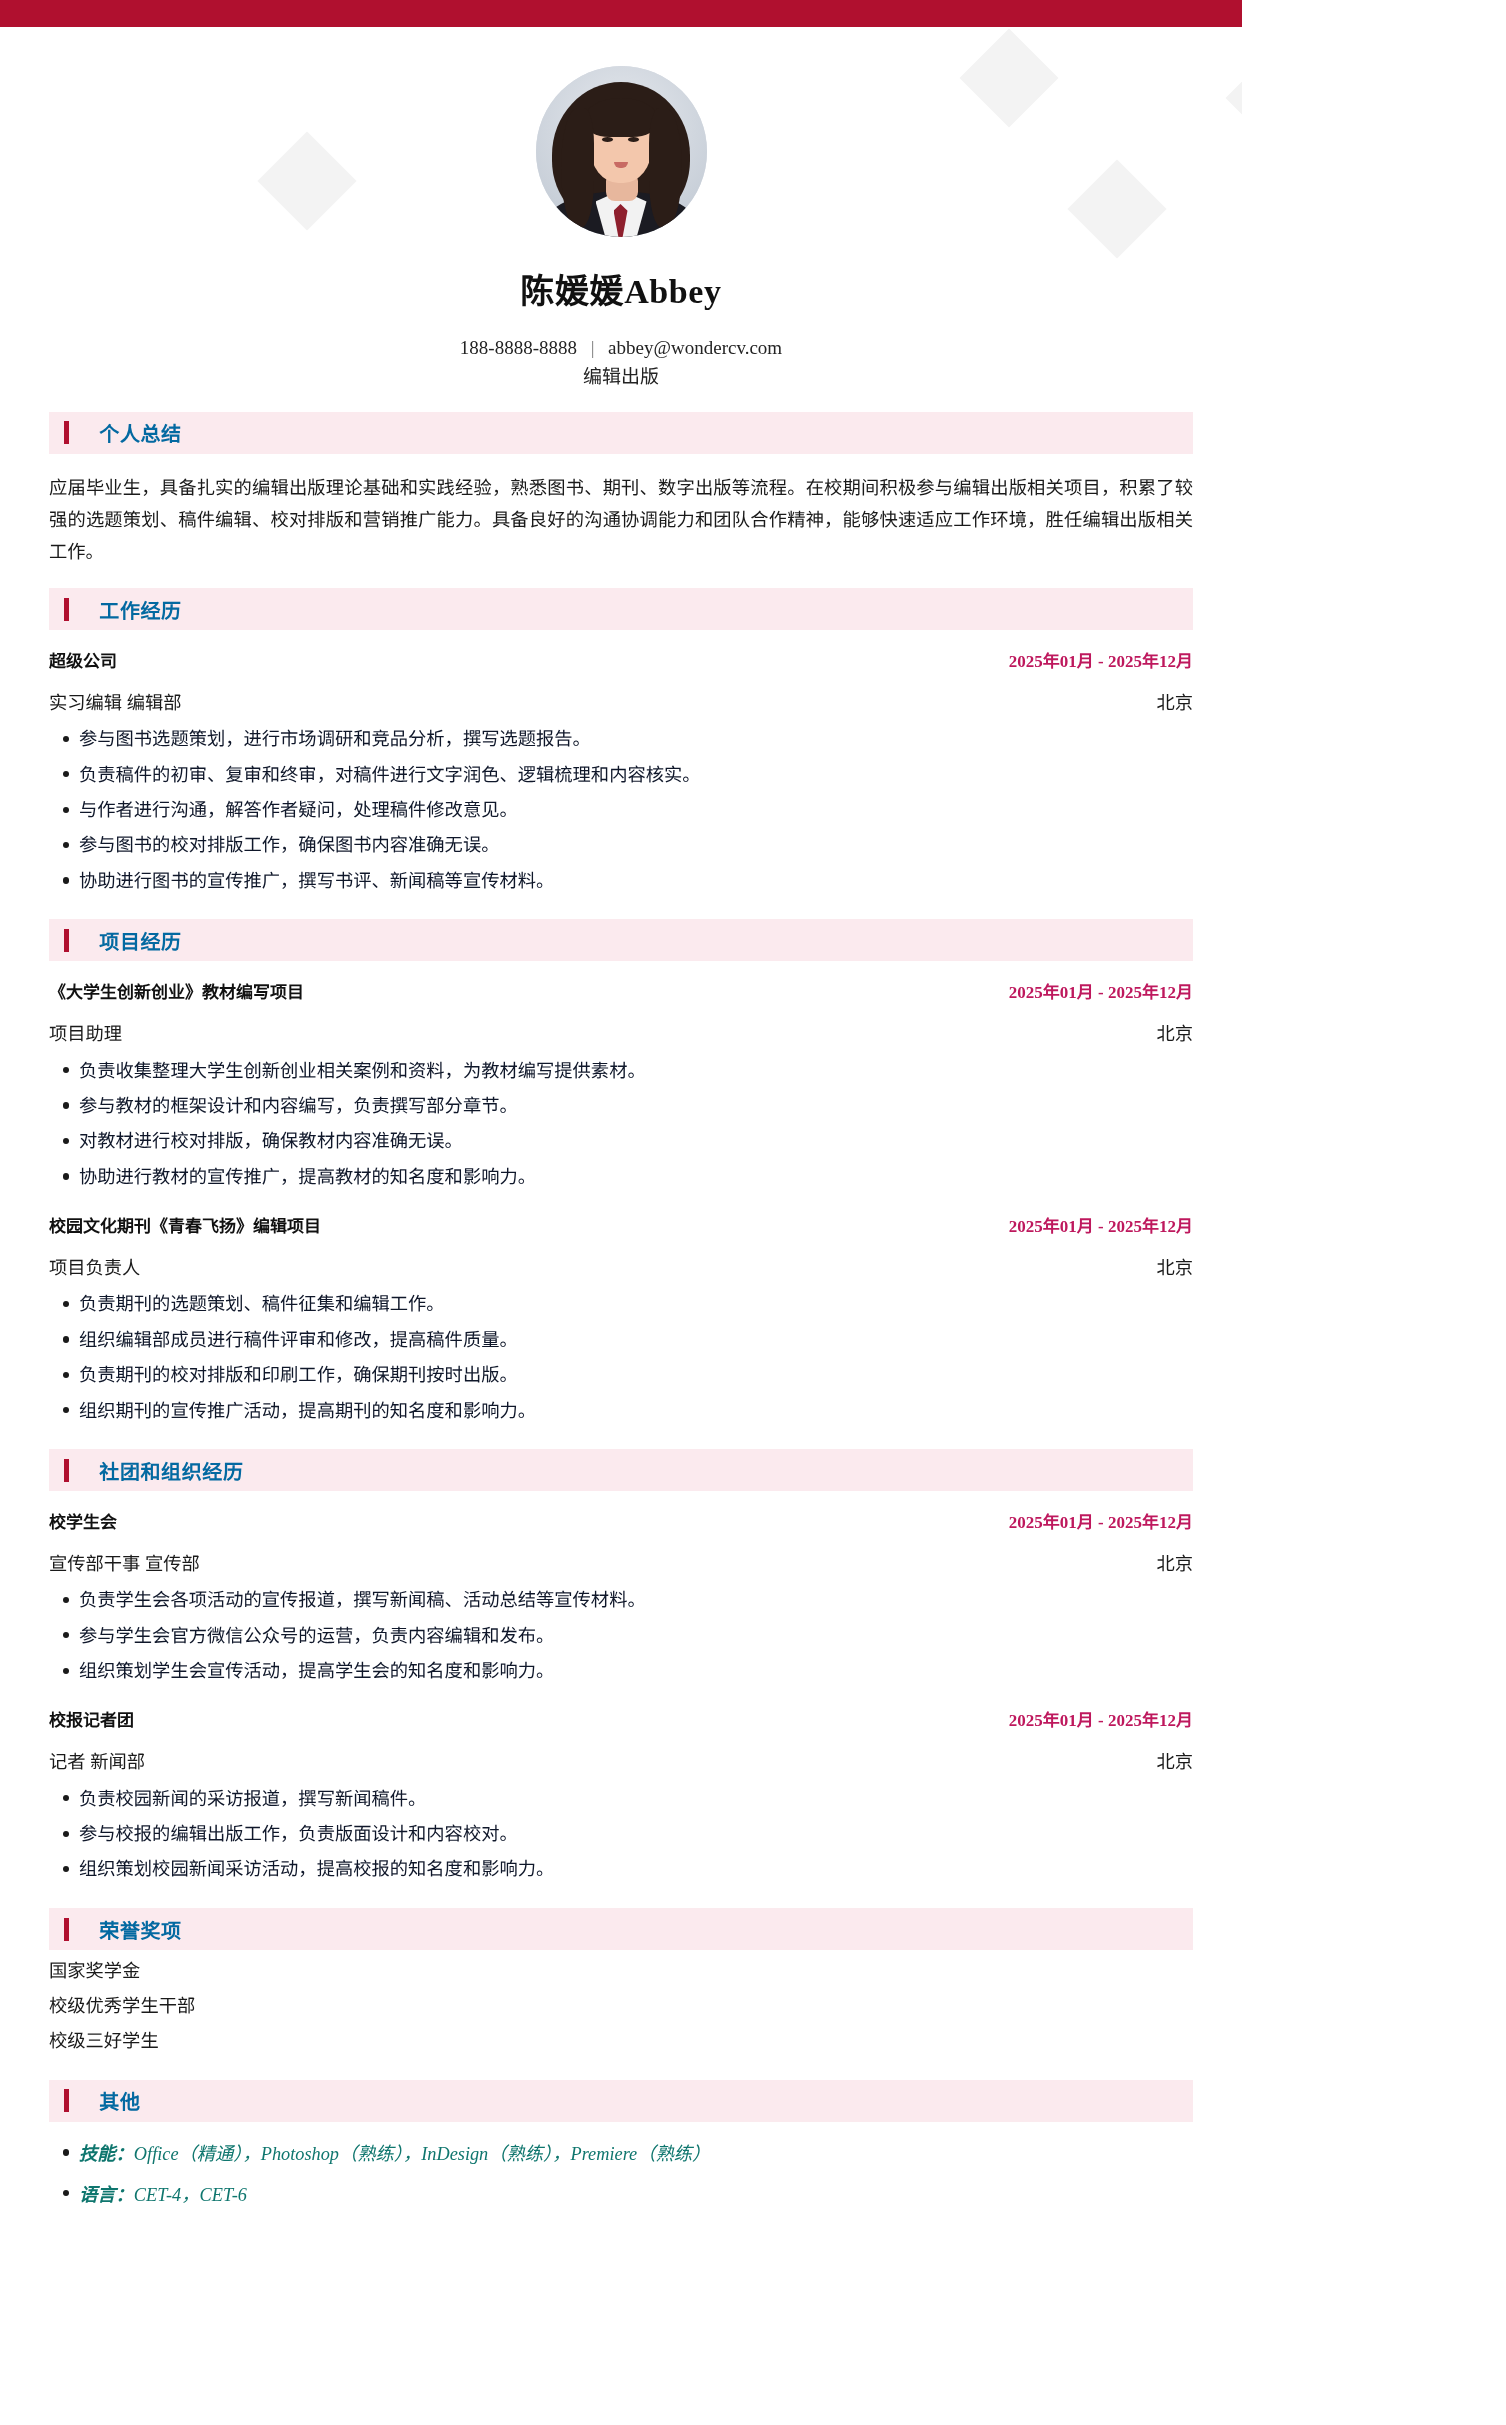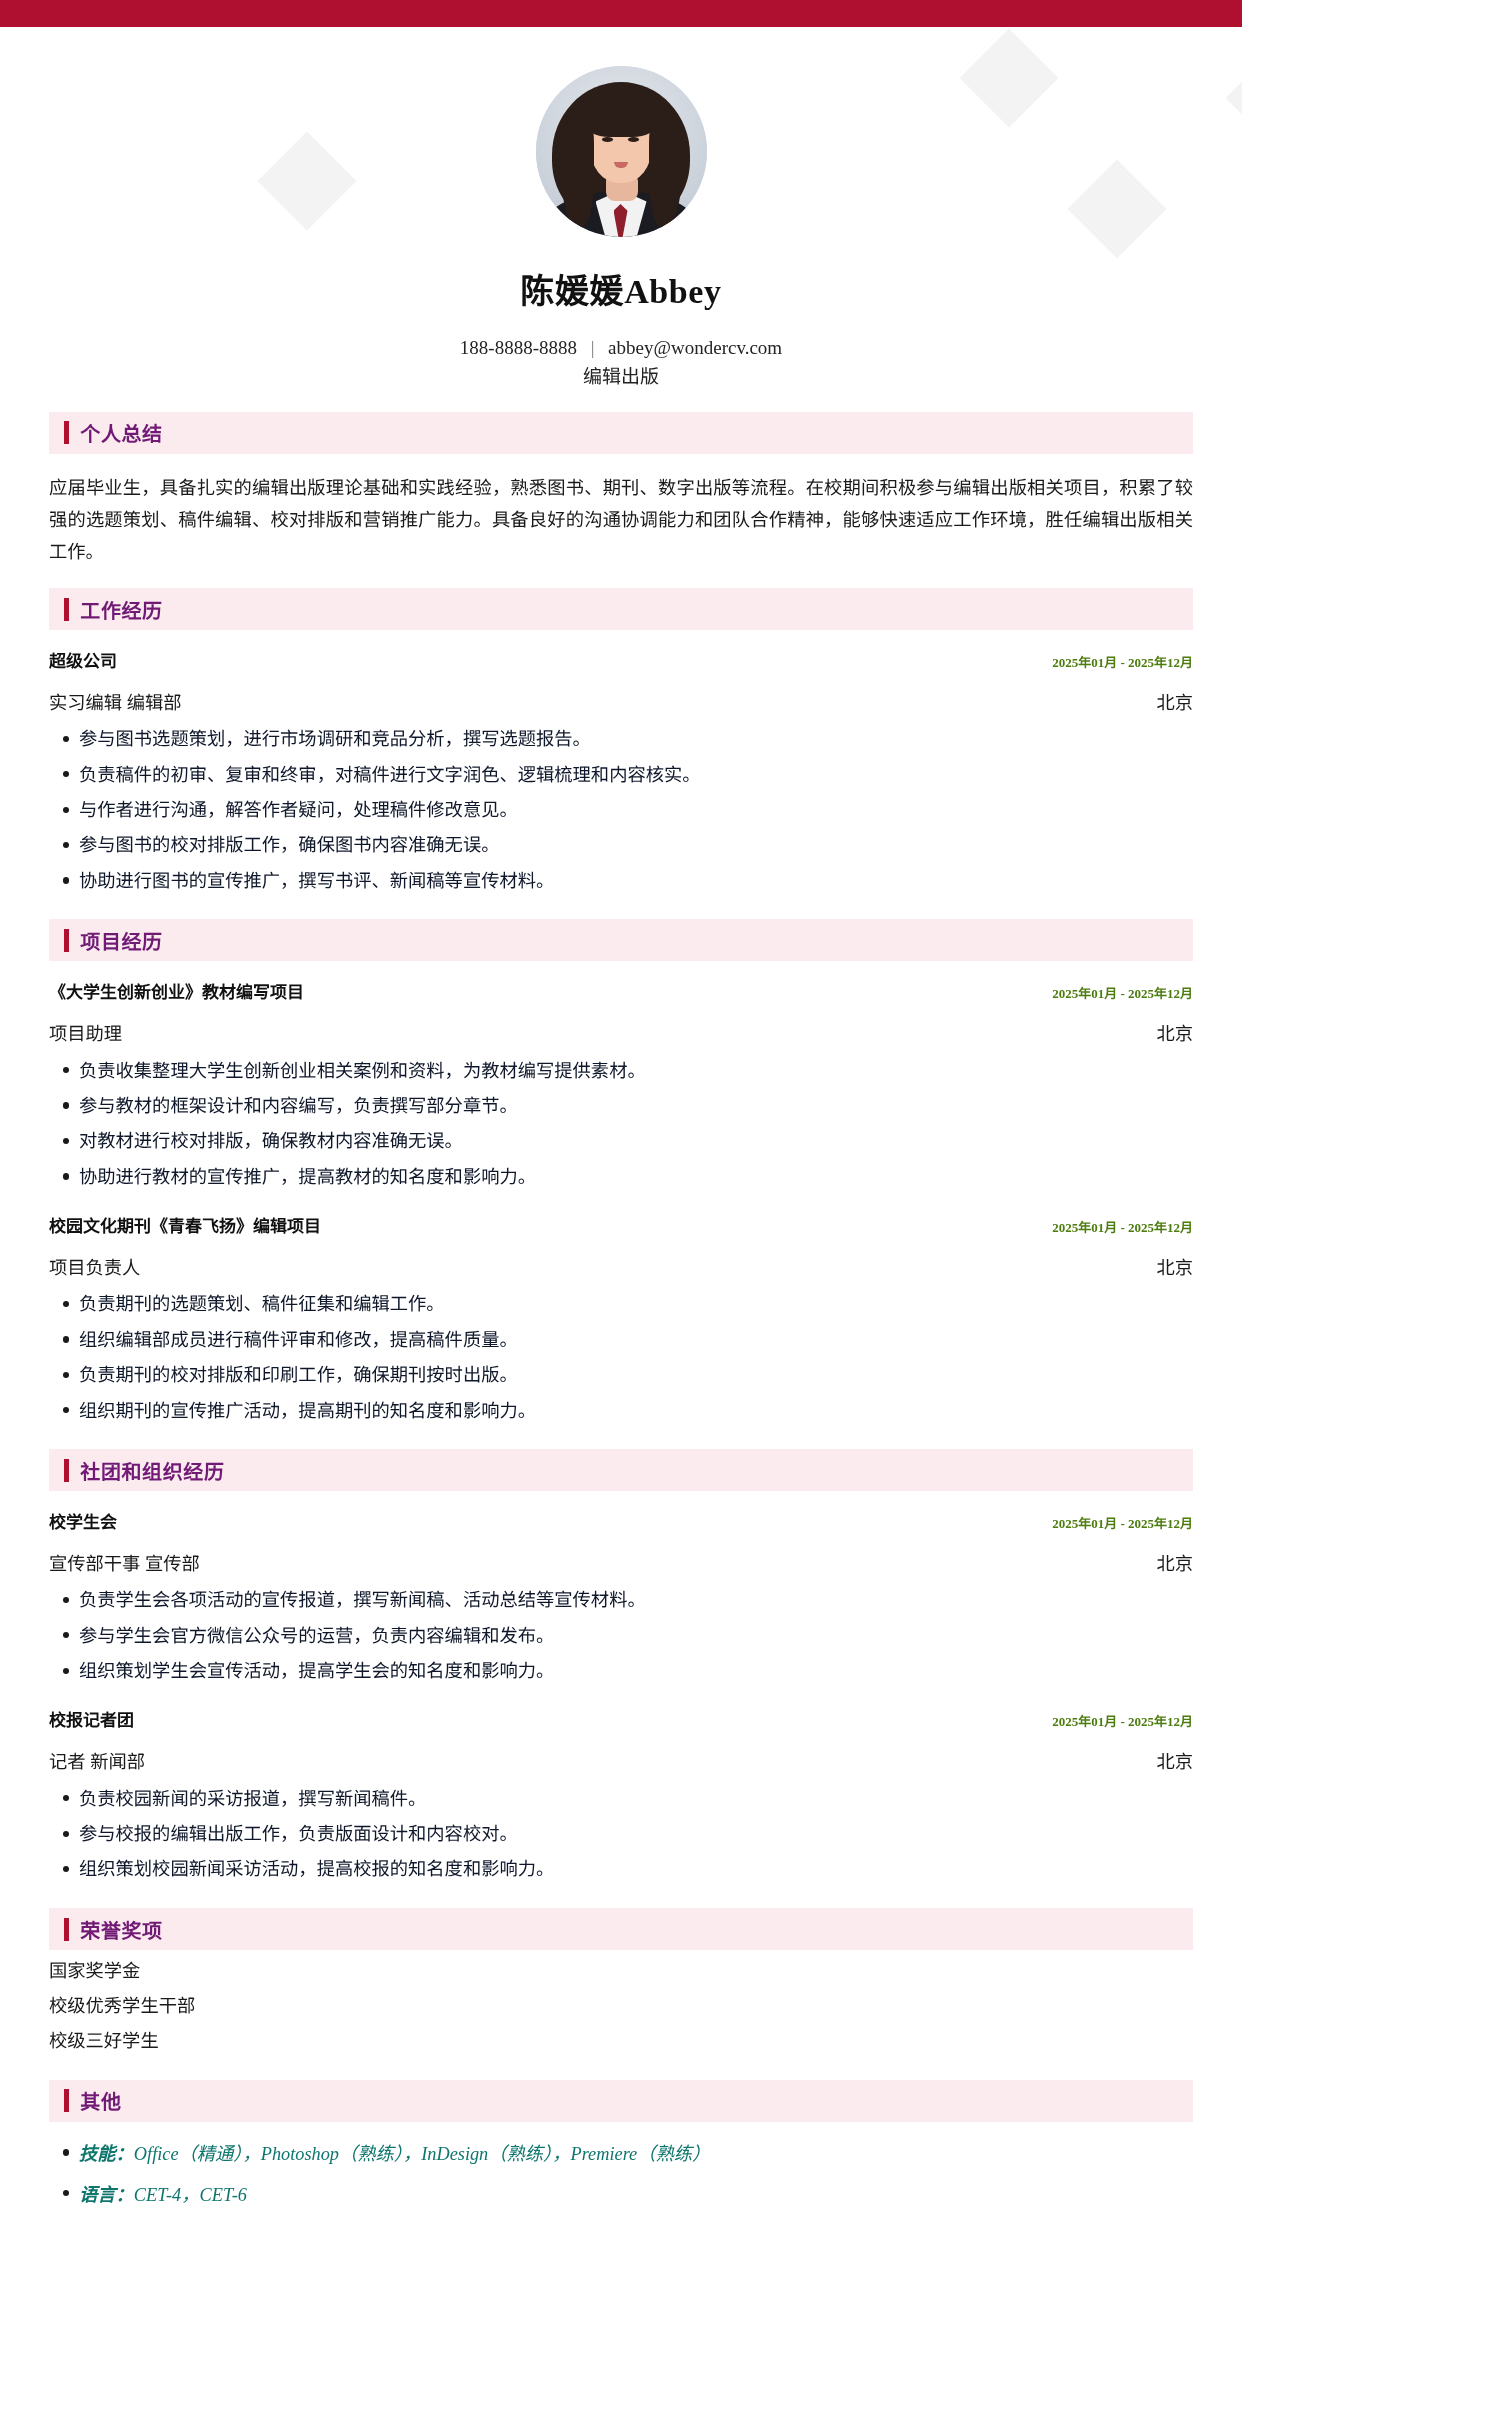--- a/index.html
+++ b/index.html
@@ -107,22 +107,22 @@
   }
   .sec-bar {
     width: 5.7px;
     height: 23px;
     background: #b0102f;
     margin-left: 14.6px;
   }
   .sec-title {
     font-size: 20px;
     font-weight: bold;
-    color: #701a75;
-    margin-left: 11px;
+    color: #0369a1;
+    margin-left: 30px;
     letter-spacing: 0.6px;
   }
 
   
   .summary {
     font-size: 18.3px;
     line-height: 1.75;
     text-align: justify;
     color: #1a1a1a;
   }
@@ -132,23 +132,23 @@
     display: flex;
     justify-content: space-between;
     align-items: baseline;
   }
   .entry-title {
     font-size: 17px;
     font-weight: bold;
     color: #111111;
   }
   .entry-date {
-    font-size: 13px;
+    font-size: 17px;
     font-weight: bold;
-    color: #4d7c0f;
+    color: #be185d;
     white-space: nowrap;
   }
   .entry-sub-row {
     display: flex;
     justify-content: space-between;
     align-items: flex-start;
     margin-top: 16px;
   }
   .entry-role {
     font-size: 18.3px;

